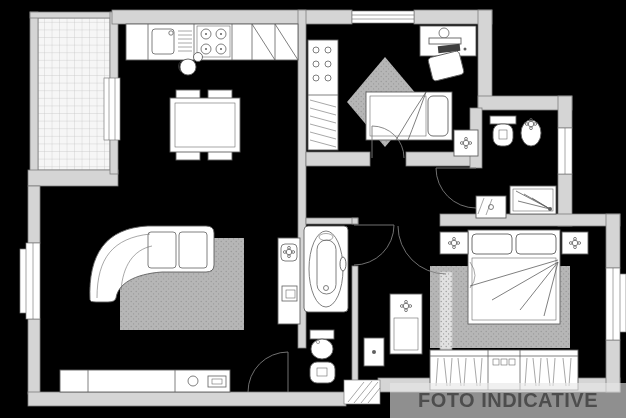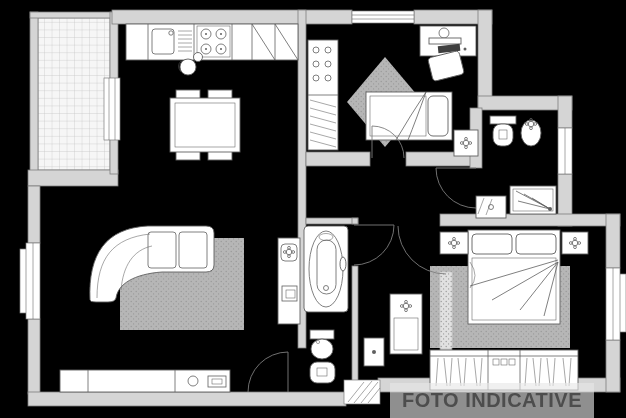--- a/index.html
+++ b/index.html
@@ -6,21 +6,21 @@
   .stage{position:relative;width:626px;height:418px;background:var(--canvas-bg,#000);overflow:hidden;
          font-family:"Liberation Sans", sans-serif;}
   svg{position:absolute;left:0;top:0;}
   .wall{fill:var(--wall-fill,#d6d6d6);stroke:var(--wall-stroke,#7d7d7d);stroke-width:.8;}
   .win{fill:#fff;stroke:var(--wall-stroke,#7d7d7d);stroke-width:.7;}
   .fx{fill:var(--fixture-fill,#fff);stroke:var(--fixture-stroke,#5f5f5f);stroke-width:.9;}
   .ln{fill:none;stroke:var(--fixture-stroke,#5f5f5f);stroke-width:.8;}
   .thin{stroke-width:.55;}
   .arc{fill:none;stroke:var(--wall-stroke,#8a8a8a);stroke-width:.9;}
   .dark{fill:var(--keyboard-dark,#3f3f3f);stroke:none;}
-  .watermark{position:absolute;left:390px;top:383px;width:204px;height:35px;
+  .watermark{position:absolute;left:390px;top:383px;width:236px;height:35px;
     background:var(--watermark-band,rgba(230,230,230,.62));
     display:flex;align-items:center;justify-content:center;
     font-weight:bold;font-size:20px;letter-spacing:.5px;
     color:var(--watermark-text,#4d4d4d);}
 </style>
 </head>
 <body>
 
 <div class="stage">
 <svg width="626" height="418" viewBox="0 0 626 418">

